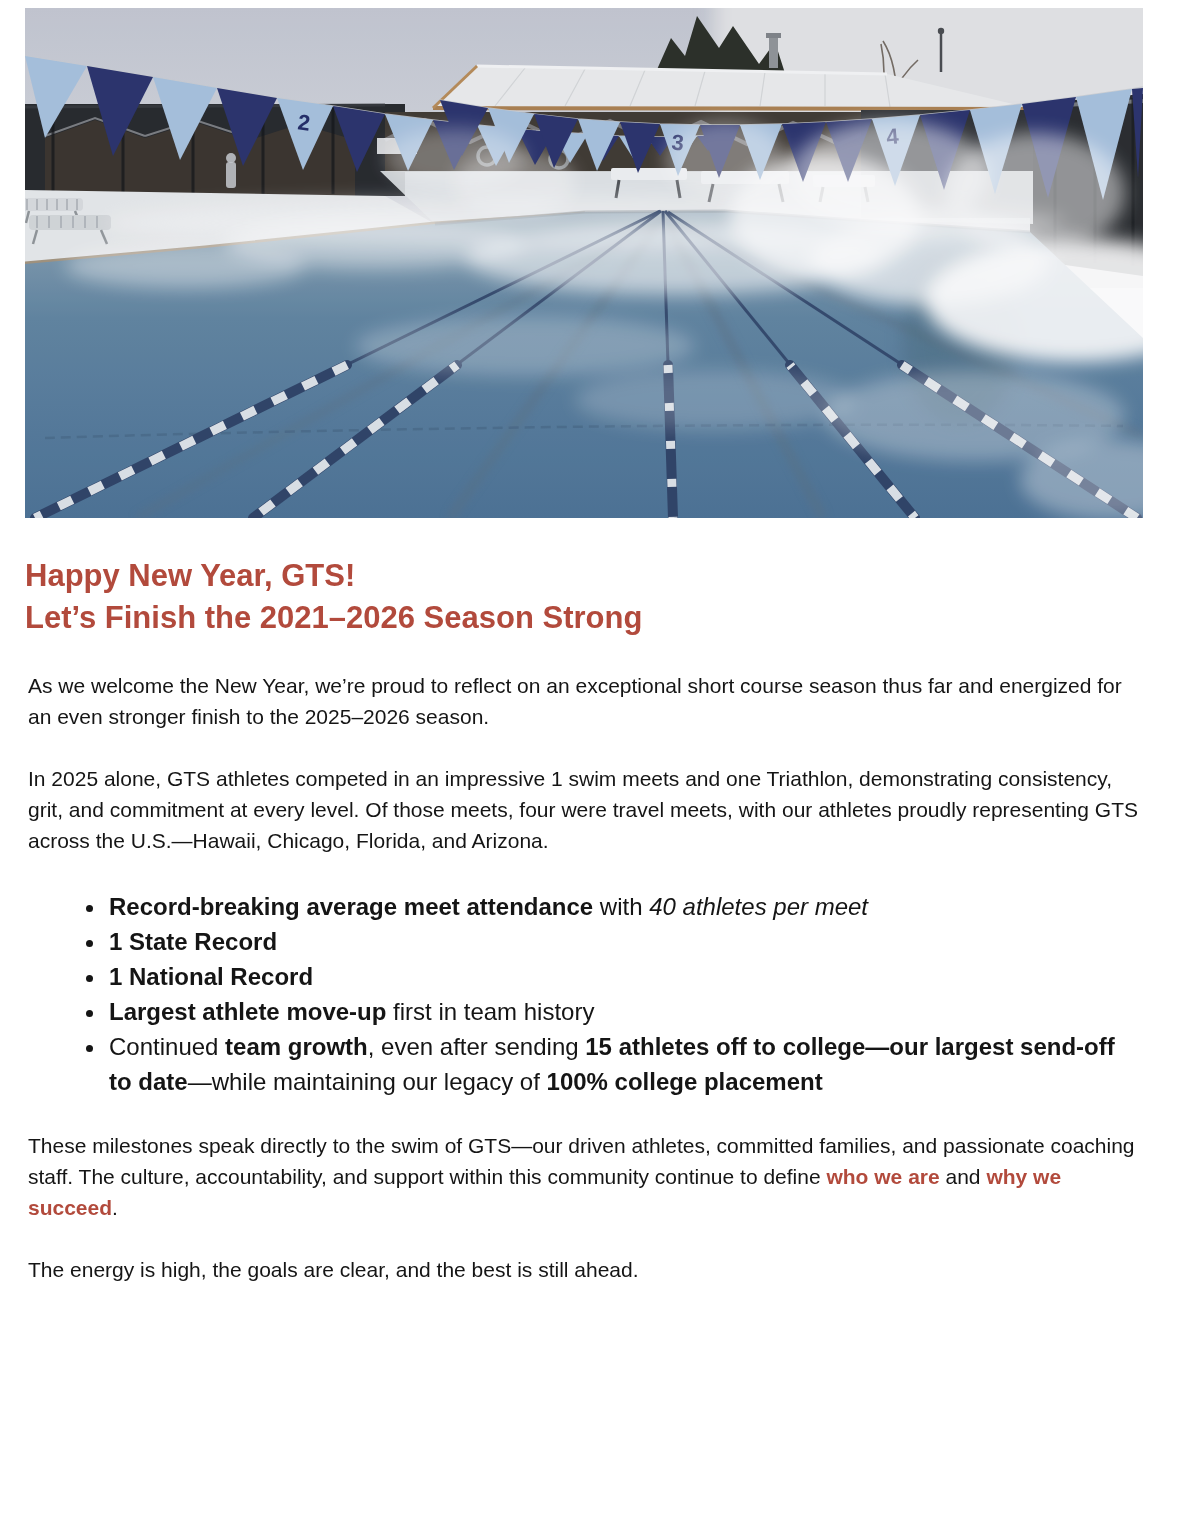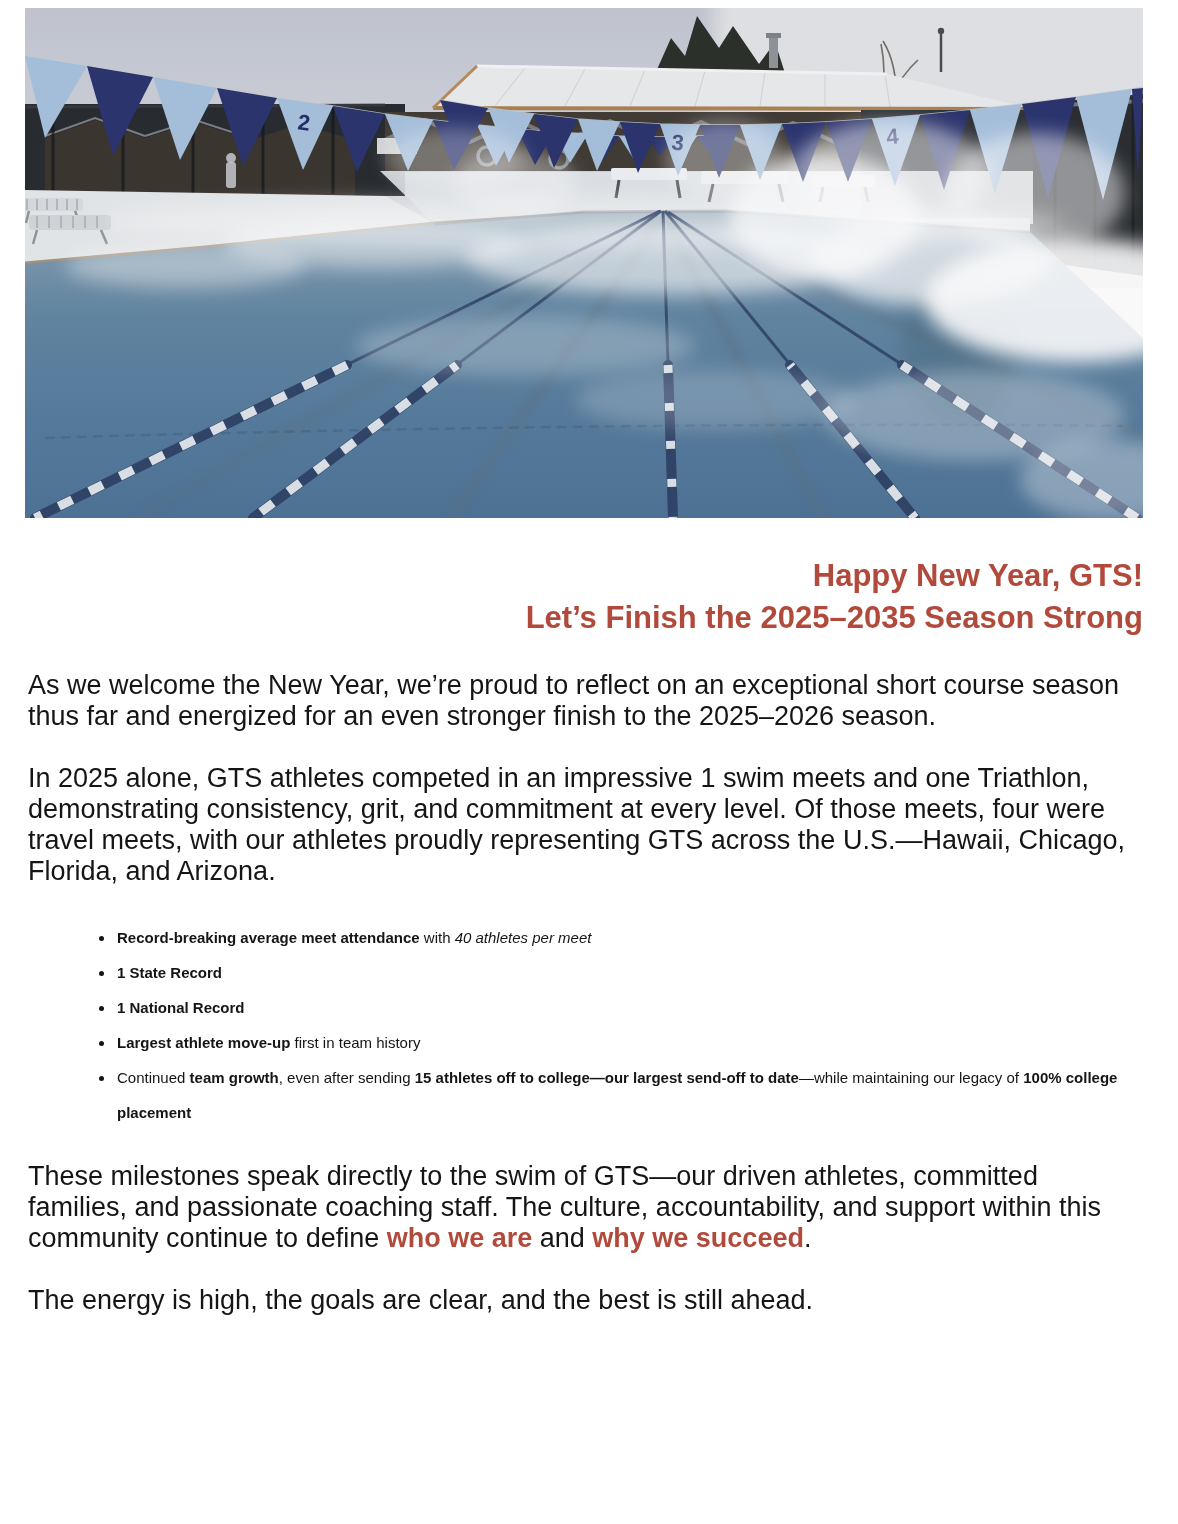--- a/index.html
+++ b/index.html
@@ -5,28 +5,28 @@
   html,body{margin:0;padding:0;background:#ffffff;}
   body{
     width:1178px;height:1524px;overflow:hidden;
     font-family:"Liberation Sans",sans-serif;color:#151515;
     --accent:#b24a3c;
   }
   .page{width:1118px;margin:0 0 0 25px;padding-top:8px;}
   figure.hero{margin:0;line-height:0;}
   figure.hero svg{display:block;}
   h1.title{
-    font-size:31px;line-height:42px;font-weight:700;text-align:right;
+    font-size:31px;line-height:42px;font-weight:700;text-align:left;
     color:var(--accent);margin:37px 0 0 0;
   }
   h1.title span{display:block;}
   .bodycopy{padding-left:3px;}
-  .bodycopy p{font-size:27px;line-height:31px;margin:31px 4px 0 0;}
+  .bodycopy p{font-size:21px;line-height:31px;margin:31px 4px 0 0;}
   ul.milestones{margin:33px 0 0 0;padding-left:79px;}
-  ul.milestones li{font-size:15px;line-height:35px;padding-left:2px;margin-left:8px;}
+  ul.milestones li{font-size:24px;line-height:35px;padding-left:2px;}
   .b{font-weight:700;}
   .i{font-style:italic;}
   .red{color:var(--accent);}
   .fnum{font-family:"Liberation Sans",sans-serif;font-weight:700;font-size:22px;fill:#202a66;text-anchor:middle;}
 </style>
 </head>
 <body style="--accent: #b24a3c;">
 
 <div class="page">
 
@@ -268,21 +268,21 @@
         <ellipse cx="1010" cy="185" rx="90" ry="60" opacity="0.5"></ellipse>
         <ellipse cx="430" cy="150" rx="70" ry="30" opacity="0.3"></ellipse>
       </g>
 
       <rect width="1118" height="510" fill="#8a93a0" opacity="0.05"></rect>
     </svg>
   </figure>
 
   <h1 class="title">
     <span>Happy New Year, GTS!</span>
-    <span>Let’s Finish the 2025–2035 Season Strong</span>
+    <span>Let’s Finish the 2021–2026 Season Strong</span>
   </h1>
 
   <div class="bodycopy">
     <p>As we welcome the New Year, we’re proud to reflect on an exceptional short course season thus far and energized for an even stronger finish to the 2025–2026 season.</p>
     <p>In 2025 alone, GTS athletes competed in an impressive 1 swim meets and one Triathlon, demonstrating consistency, grit, and commitment at every level. Of those meets, four were travel meets, with our athletes proudly representing GTS across the U.S.—Hawaii, Chicago, Florida, and Arizona.</p>
     <ul class="milestones">
       <li><span class="b">Record-breaking average meet attendance</span><span> with </span><span class="i">40 athletes per meet</span></li>
       <li><span class="b">1 State Record</span></li>
       <li><span class="b">1 National Record</span></li>
       <li><span class="b">Largest athlete move-up</span><span> first in team history</span></li>

